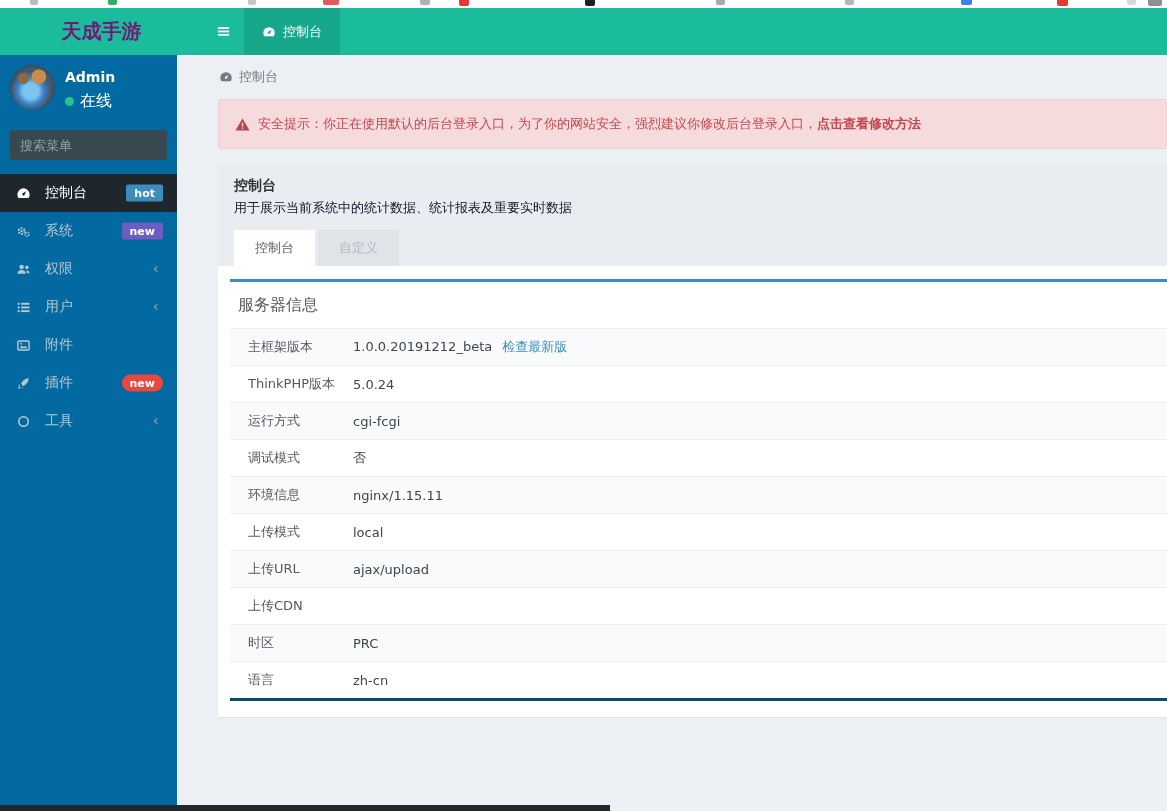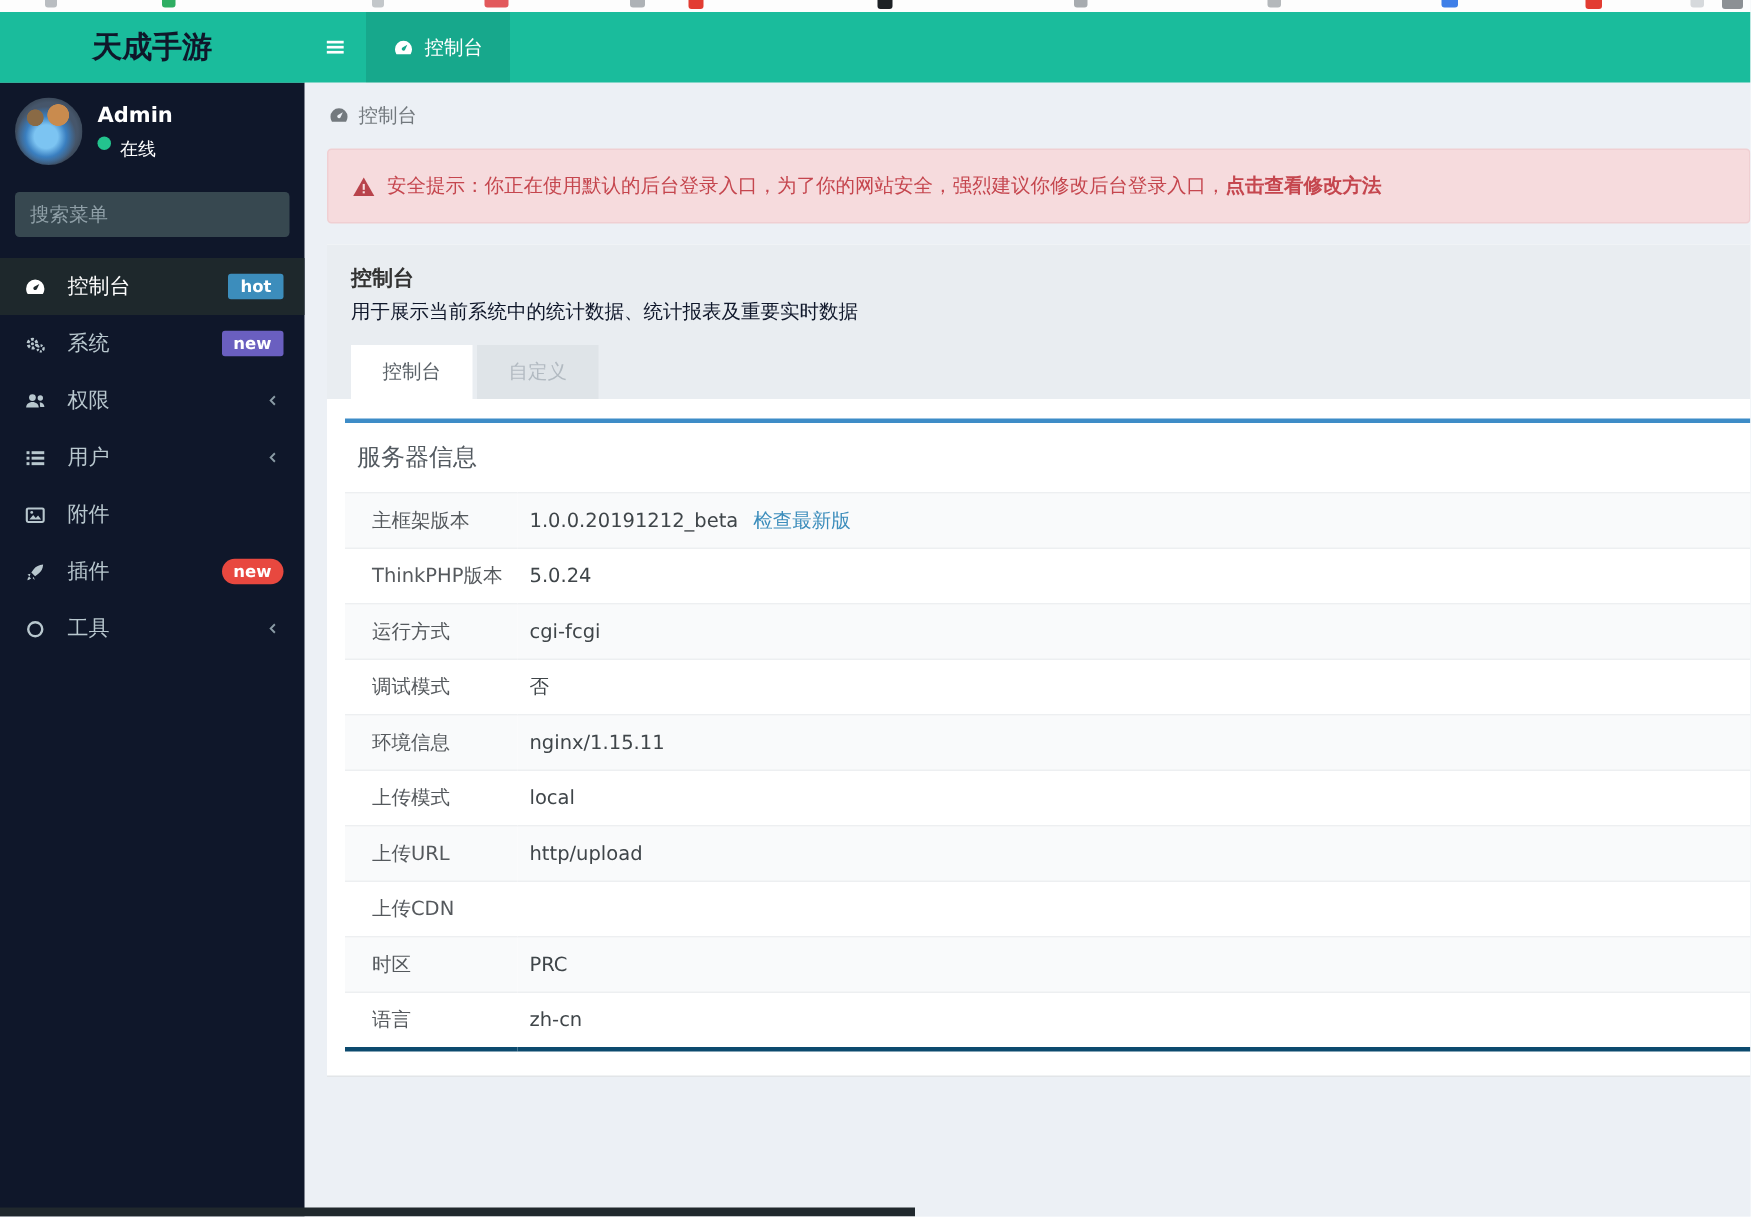--- a/index.html
+++ b/index.html
@@ -11,40 +11,40 @@
   }
   svg { display:block; }
 
   
   .browser-strip { position:absolute; top:0; left:0; width:100%; height:8px; background:#fdfdfd; z-index:20; }
   .favicon-frag { position:absolute; top:0; border-radius:0 0 2px 2px; }
 
   
   .app-header { position:absolute; top:8px; left:0; width:100%; height:47px; background:#1abc9c; z-index:10; }
   .logo { position:absolute; left:0; top:0; width:203px; height:47px; line-height:47px;
-          text-align:center; color:#0f172a; font-size:20px; font-weight:bold; background:#1abc9c; cursor:pointer; }
+          text-align:center; color:#701a75; font-size:20px; font-weight:bold; background:#1abc9c; cursor:pointer; }
   .hamburger-btn { position:absolute; left:203px; top:0; width:41px; height:47px;
           display:flex; align-items:center; justify-content:center; color:#fff; cursor:pointer; }
   .header-tab { position:absolute; left:244px; top:0; height:47px; padding:0 18px;
           display:flex; align-items:center; gap:7px; background:rgba(0,0,0,0.10);
           color:#fff; font-size:13px; cursor:pointer; }
 
   
-  .sidebar { position:absolute; top:55px; left:0; width:203px; height:756px; background:#0f172a; z-index:5; }
+  .sidebar { position:absolute; top:55px; left:0; width:177px; height:756px; background:#0369a1; z-index:5; }
   .user-panel { display:flex; padding:10px; align-items:flex-start; }
   .avatar { width:45px; height:45px; border-radius:50%; flex:none;
     background:
       radial-gradient(circle at 64% 26%, #c98b4e 0 16%, rgba(0,0,0,0) 17%),
       radial-gradient(circle at 30% 30%, #8a6a45 0 12%, rgba(0,0,0,0) 13%),
       radial-gradient(circle at 46% 58%, #7cc4f2 0 22%, #3a7fc0 38%, rgba(0,0,0,0) 56%),
       radial-gradient(circle at 50% 50%, #46566b 0 60%, #20282e 100%);
   }
   .user-info { padding:4px 0 0 10px; }
   .user-name { color:#fff; font-weight:bold; font-size:14px; }
-  .user-status { margin-top:6px; color:#fff; font-size:12px; display:flex; gap:6px; }
+  .user-status { margin-top:6px; color:#fff; font-size:16px; display:flex; align-items:center; gap:6px; }
   .status-dot { width:9px; height:9px; border-radius:50%; background:#23c48e; }
 
   .sidebar-search { margin:8px 10px 0 10px; height:30px; background:#374850; border-radius:3px;
       display:flex; align-items:center; overflow:hidden; }
   .sidebar-search input { flex:1; border:0; outline:0; background:transparent; padding:0 10px;
       color:#d7dde1; font-size:13px; font-family:inherit; }
   .sidebar-search input::placeholder { color:#90a0a8; }
 
   .sidebar-menu { margin-top:14px; }
   .menu-item { position:relative; height:38px; display:flex; align-items:center;
@@ -304,21 +304,21 @@
     <td class="td-value"><span>nginx/1.15.11</span></td>
   </tr>
 
   <tr>
     <td class="td-label">上传模式</td>
     <td class="td-value"><span>local</span></td>
   </tr>
 
   <tr>
     <td class="td-label">上传URL</td>
-    <td class="td-value"><span>http/upload</span></td>
+    <td class="td-value"><span>ajax/upload</span></td>
   </tr>
 
   <tr>
     <td class="td-label">上传CDN</td>
     <td class="td-value"><span></span></td>
   </tr>
 
   <tr>
     <td class="td-label">时区</td>
     <td class="td-value"><span>PRC</span></td>

